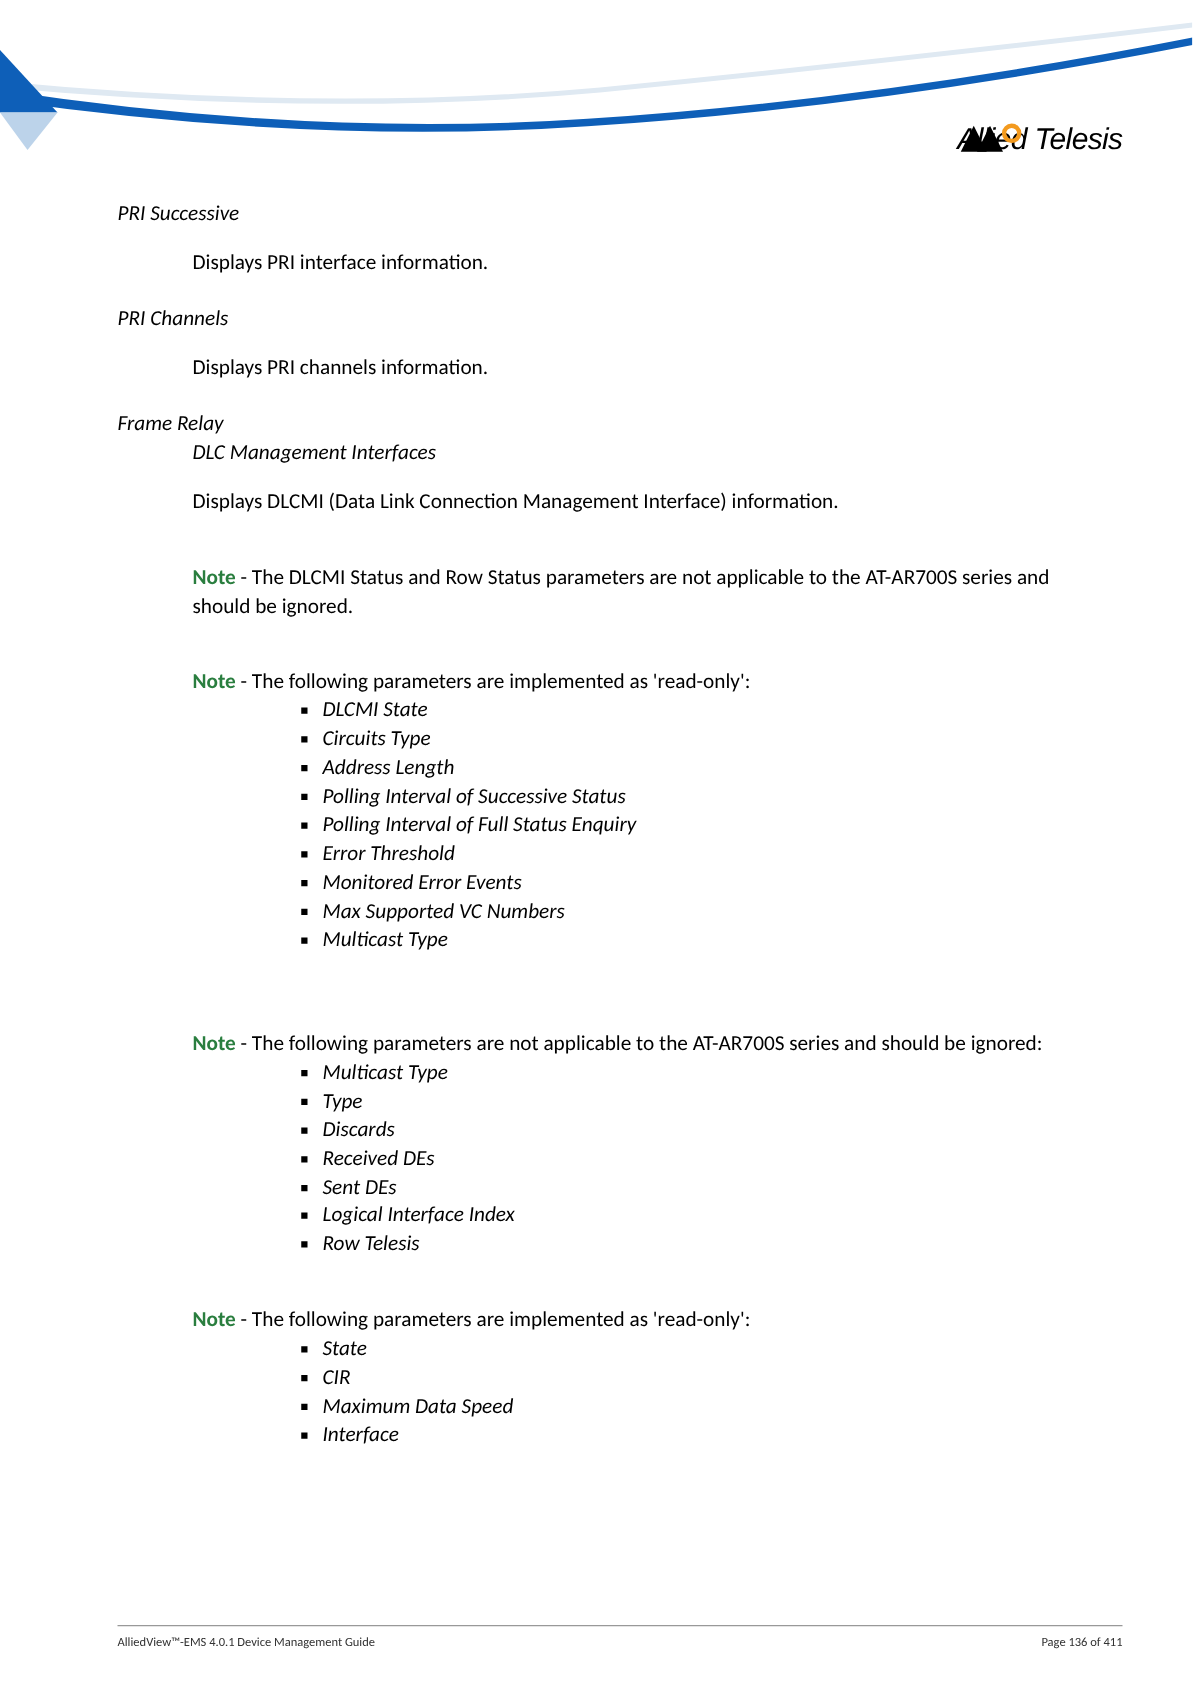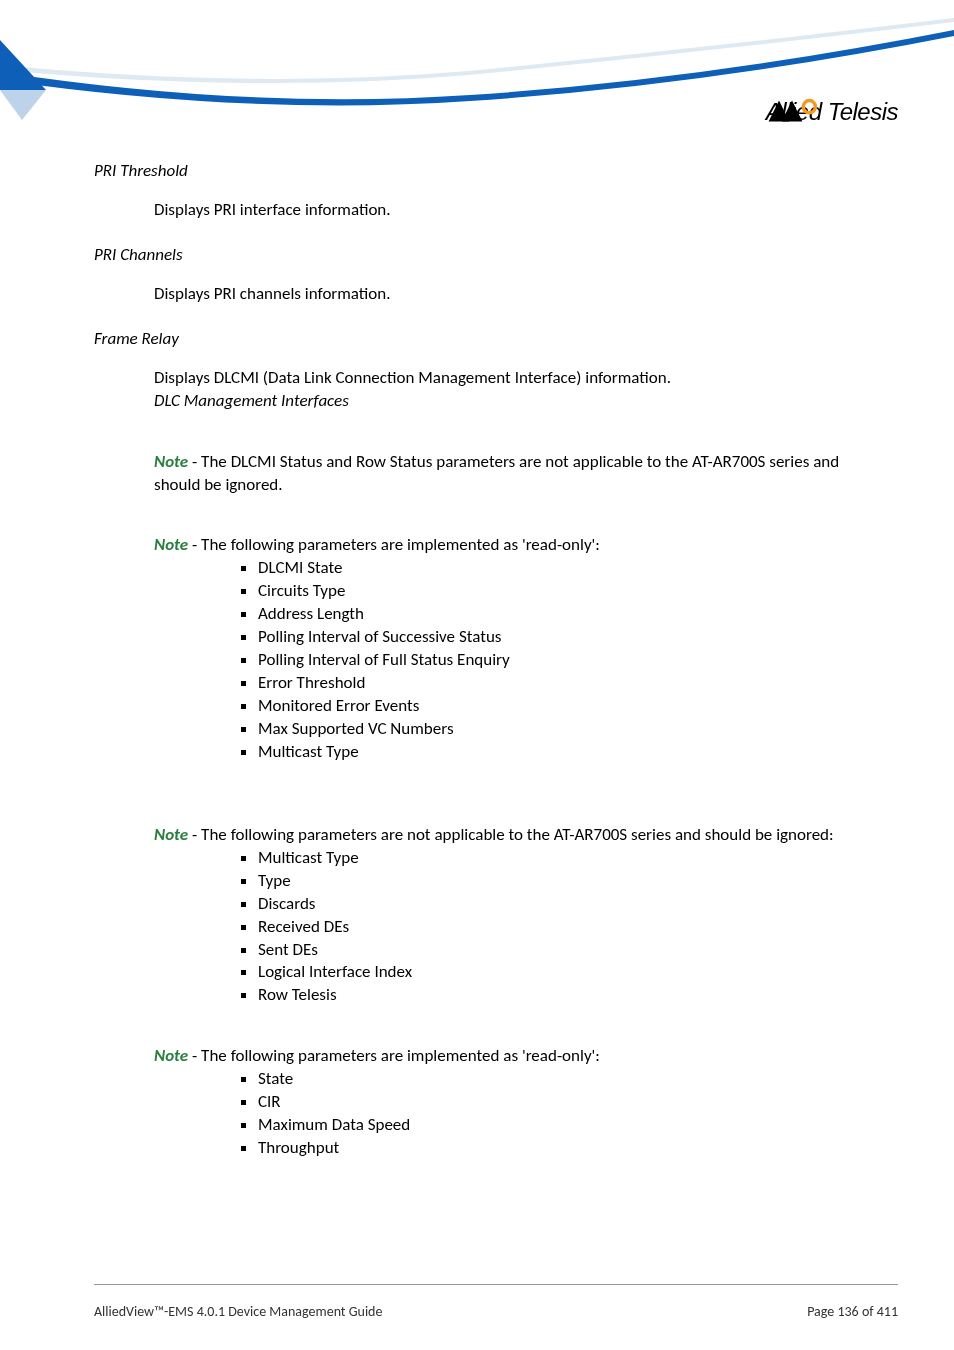--- a/index.html
+++ b/index.html
@@ -43,39 +43,38 @@
   }
   .section-title {
     font-style: italic;
     color: #000;
     margin-top: 0;
   }
   .pad1 { padding-left: 60px; }
   p { line-height: 1.35; margin-top: 16px; }
   .note-word {
     color: #2a7e3f;
-    font-style: italic;
     font-weight: bold;
   }
   ul.square {
     list-style: square;
     padding-left: 164px;
   }
-  ul.square li { line-height: 1.35; }
+  ul.square li { line-height: 1.35; font-style: italic; }
   .sp-md { height: 22px; }
   .footer {
     position: absolute;
     bottom: 30px;
     left: 94px;
     right: 56px;
     border-top: 1px solid #999;
-    padding-top: 18px;
+    padding-top: 6px;
     display: flex;
     justify-content: space-between;
-    font-size: 14px;
+    font-size: 10px;
     color: #333;
   }
 </style>
 </head>
 <body>
 
 <div class="header-band">
   <svg width="954" height="160" viewBox="0 0 954 160">
     <path d="M 0 65 Q 260 90 480 70 Q 720 46 954 18 L 954 22 Q 720 50 480 74 Q 260 94 0 70 Z" fill="#dfe9f2"></path>
     <path d="M 0 72 Q 250 110 470 95 Q 700 80 954 30 L 954 36 Q 700 86 470 101 Q 250 116 0 80 Z" fill="#0e5fb8"></path>
@@ -87,33 +86,33 @@
       <polygon points="3,27 15,3 27,27" fill="#000"></polygon>
       <polygon points="18,27 30,3 42,27" fill="#000"></polygon>
       <circle cx="50" cy="10" r="7" fill="none" stroke="#f39a1e" stroke-width="4"></circle>
     </svg>
     <span class="logo-text">Allied Telesis</span>
   </div>
 </div>
 
 <div class="content">
 
-  <p class="section-title">PRI Threshold</p>
+  <p class="section-title">PRI Successive</p>
   <p class="pad1">Displays PRI interface information.</p>
 
   <div class="sp-md"></div>
 
   <p class="section-title">PRI Channels</p>
   <p class="pad1">Displays PRI channels information.</p>
 
   <div class="sp-md"></div>
 
   <p class="section-title">Frame Relay</p>
+  <p class="pad1 section-title" style="font-style:italic;">DLC Management Interfaces</p>
   <p class="pad1">Displays DLCMI (Data Link Connection Management Interface) information.</p>
-  <p class="pad1 section-title" style="font-style:italic;">DLC Management Interfaces</p>
 
   <div class="sp-md"></div>
 
   <p class="pad1">
     <span class="note-word">Note</span><span> - The DLCMI Status and Row Status parameters are not applicable to the AT-AR700S series and should be ignored.</span>
   </p>
 
   <div class="sp-md"></div>
 
   <p class="pad1">
@@ -151,21 +150,21 @@
 
   <div class="sp-md"></div>
 
   <p class="pad1">
     <span class="note-word">Note</span><span> - The following parameters are implemented as 'read-only':</span>
   </p>
   <ul class="square">
     <li>State</li>
     <li>CIR</li>
     <li>Maximum Data Speed</li>
-    <li>Throughput</li>
+    <li>Interface</li>
   </ul>
 
 </div>
 
 <div class="footer">
   <span>AlliedView™-EMS 4.0.1 Device Management Guide</span>
   <span>Page 136 of 411</span>
 </div>
 
 </body></html>

